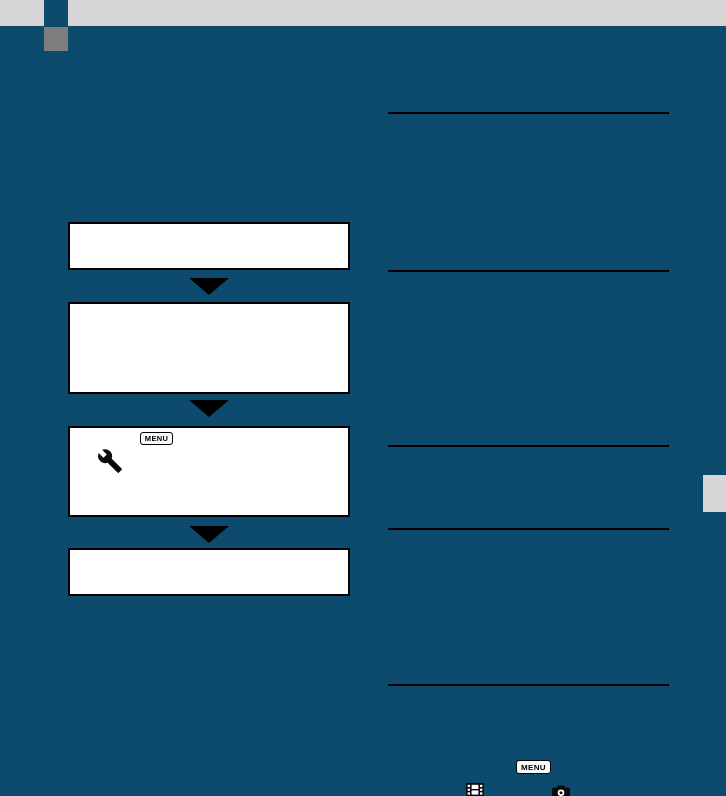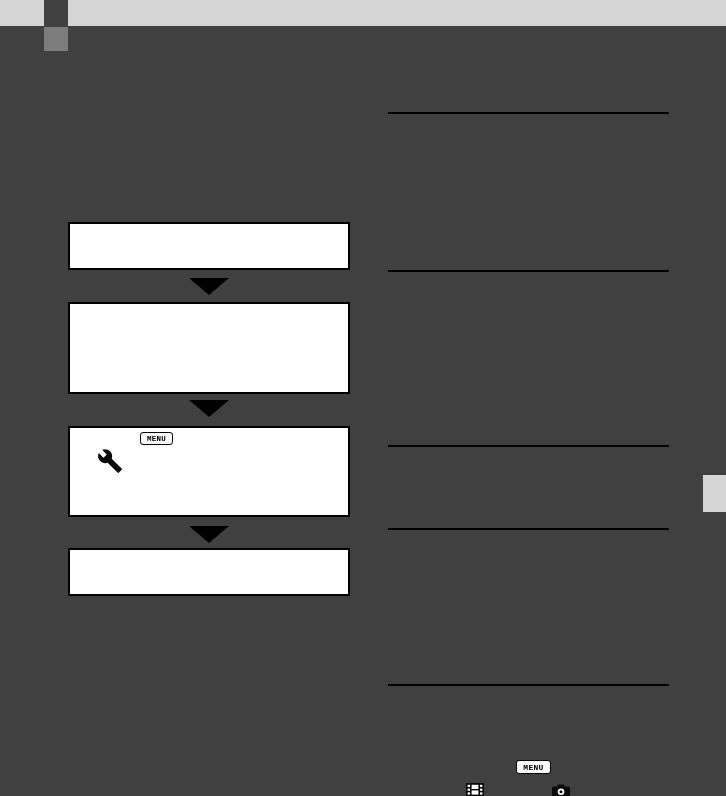--- a/index.html
+++ b/index.html
@@ -1,21 +1,21 @@
 <!DOCTYPE html>
 <html><head>
 <meta charset="utf-8">
 <style>
   html,body{margin:0;padding:0;background:#ffffff;}
   #page{
     position:relative;
     width:726px;height:796px;
-    background:#404040;
+    background:#0c4a6e;
     overflow:hidden;
-    font-family:Liberation Mono, monospace;
+    font-family:Liberation Sans, sans-serif;
   }
   .abs{position:absolute;}
 
   
   .header-bar{top:0;height:26px;background:#d5d5d5;}
   .header-bar.left{left:0;width:44px;}
   .header-bar.right{left:68px;width:658px;}
   .page-tab{left:44px;top:27px;width:24px;height:24px;background:#7d7d7d;}
 
   

